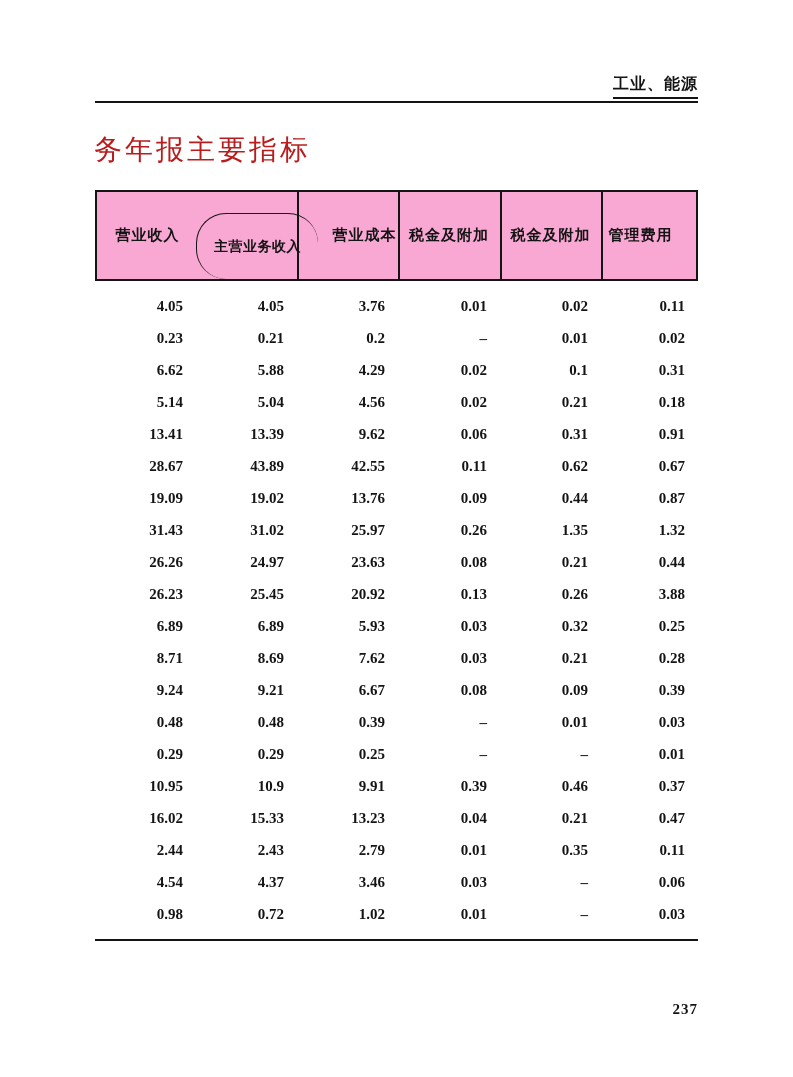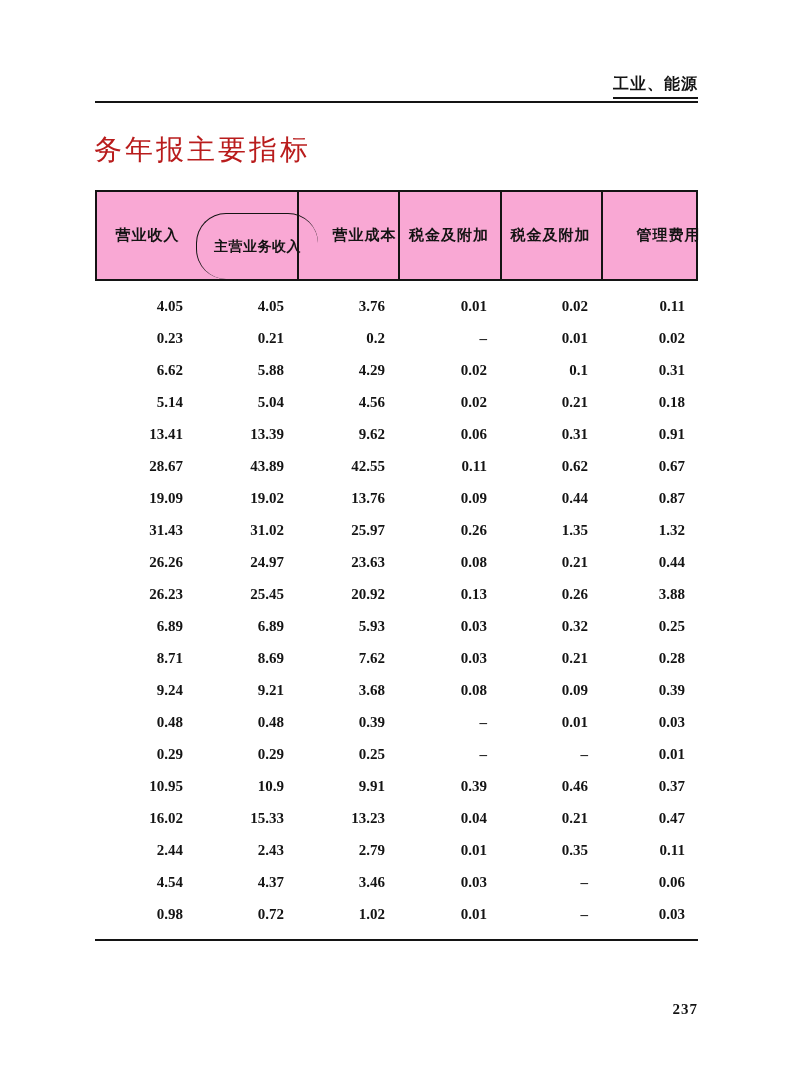--- a/index.html
+++ b/index.html
@@ -54,21 +54,21 @@
   }
   .th {
     position:absolute; top:0; bottom:0;
     display:flex; align-items:center; justify-content:center;
     letter-spacing:1px;
   }
   .th-c1 { left:0;    width:101px; }
   .th-c3 { left:200px; width:101px;margin-left:17px; }
   .th-c4 { left:301px; width:102px;text-align:center; }
   .th-c5 { left:403px; width:101px; }
-  .th-c6 { left:524px; width:95px;  }
+  .th-c6 { left:496px; width:95px;  }
   .th-sub {
     position:absolute; left:99px; top:21px; bottom:0; width:122px;
     border-top:1.5px solid #141414;
     border-left:1.5px solid #141414;
     display:flex; align-items:center; justify-content:center;
     font-size:14px; letter-spacing:0.5px;border-radius:30px;
   }
   .vline {
     position:absolute; top:0; bottom:0; width:1.5px;
     background:#141414;
@@ -224,21 +224,21 @@
           <div class="td">8.71</div>
           <div class="td">8.69</div>
           <div class="td">7.62</div>
           <div class="td">0.03</div>
           <div class="td">0.21</div>
           <div class="td">0.28</div>
         </div>
         <div class="tr">
           <div class="td">9.24</div>
           <div class="td">9.21</div>
-          <div class="td">3.68</div>
+          <div class="td">6.67</div>
           <div class="td">0.08</div>
           <div class="td">0.09</div>
           <div class="td">0.39</div>
         </div>
         <div class="tr">
           <div class="td">0.48</div>
           <div class="td">0.48</div>
           <div class="td">0.39</div>
           <div class="td">–</div>
           <div class="td">0.01</div>

